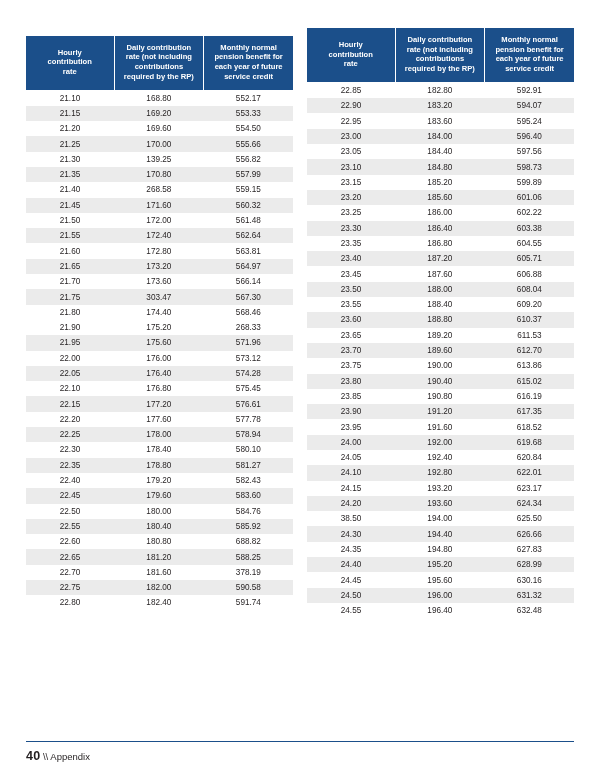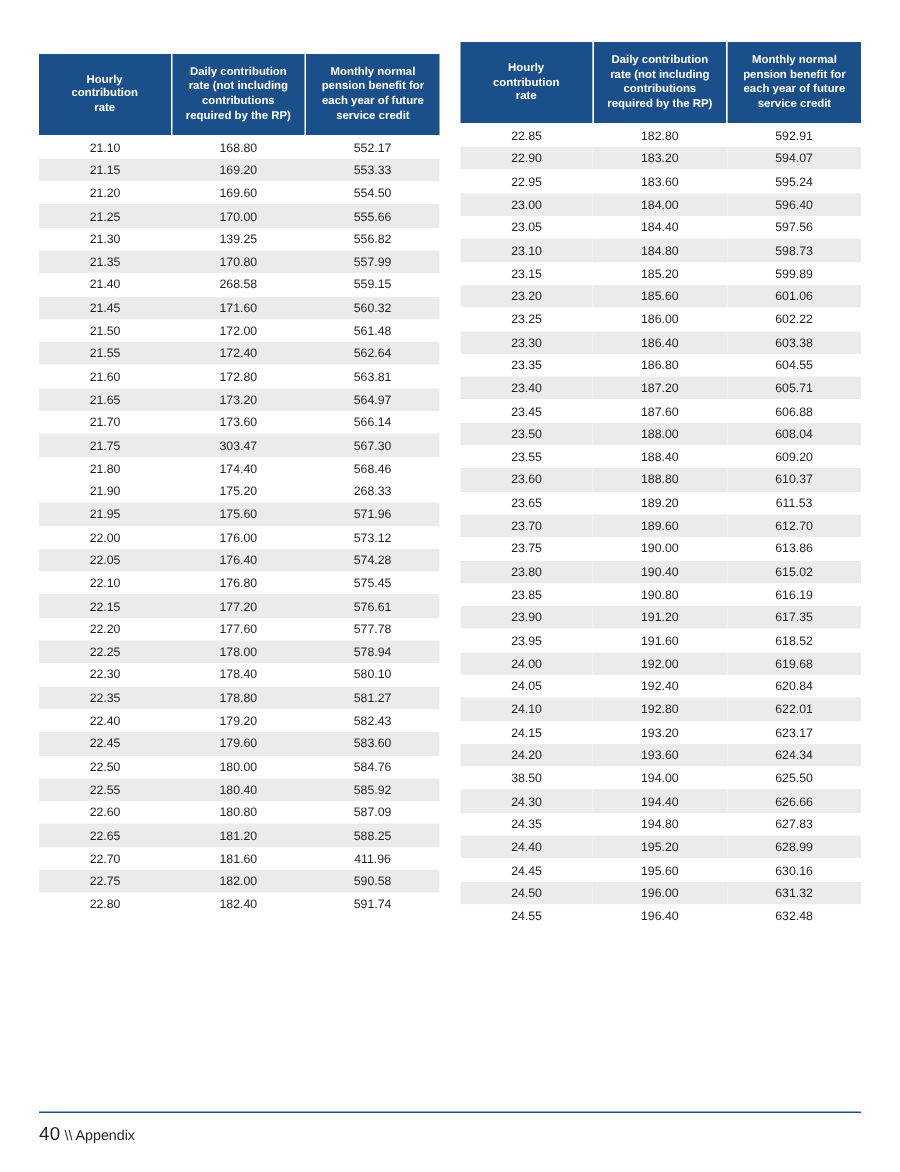--- a/index.html
+++ b/index.html
@@ -75,21 +75,21 @@
     border-top: 1.6px solid #1b4f8a;
     width: 100%;
     margin-bottom: 7px;
   }
   .footer-text {
     font-size: 9.5px;
     color: #231f20;
   }
   .footer-num {
     font-size: 12.5px;
-    font-weight: normal;
+    font-weight: bold;
     color: #231f20;
     letter-spacing: 0.2px;
     margin-top: 40px;
   }
   .footer-label {
     font-size: 9.5px;
     color: #231f20;
   }
 </style>
 </head>
@@ -263,31 +263,31 @@
             <td class="col-3">584.76</td>
           </tr>
           <tr class="even">
             <td class="col-1">22.55</td>
             <td class="col-2">180.40</td>
             <td class="col-3">585.92</td>
           </tr>
           <tr class="odd">
             <td class="col-1">22.60</td>
             <td class="col-2">180.80</td>
-            <td class="col-3">587.09</td>
+            <td class="col-3">688.82</td>
           </tr>
           <tr class="even">
             <td class="col-1">22.65</td>
             <td class="col-2">181.20</td>
             <td class="col-3">588.25</td>
           </tr>
           <tr class="odd">
             <td class="col-1">22.70</td>
             <td class="col-2">181.60</td>
-            <td class="col-3">411.96</td>
+            <td class="col-3">378.19</td>
           </tr>
           <tr class="even">
             <td class="col-1">22.75</td>
             <td class="col-2">182.00</td>
             <td class="col-3">590.58</td>
           </tr>
           <tr class="odd">
             <td class="col-1">22.80</td>
             <td class="col-2">182.40</td>
             <td class="col-3">591.74</td>

